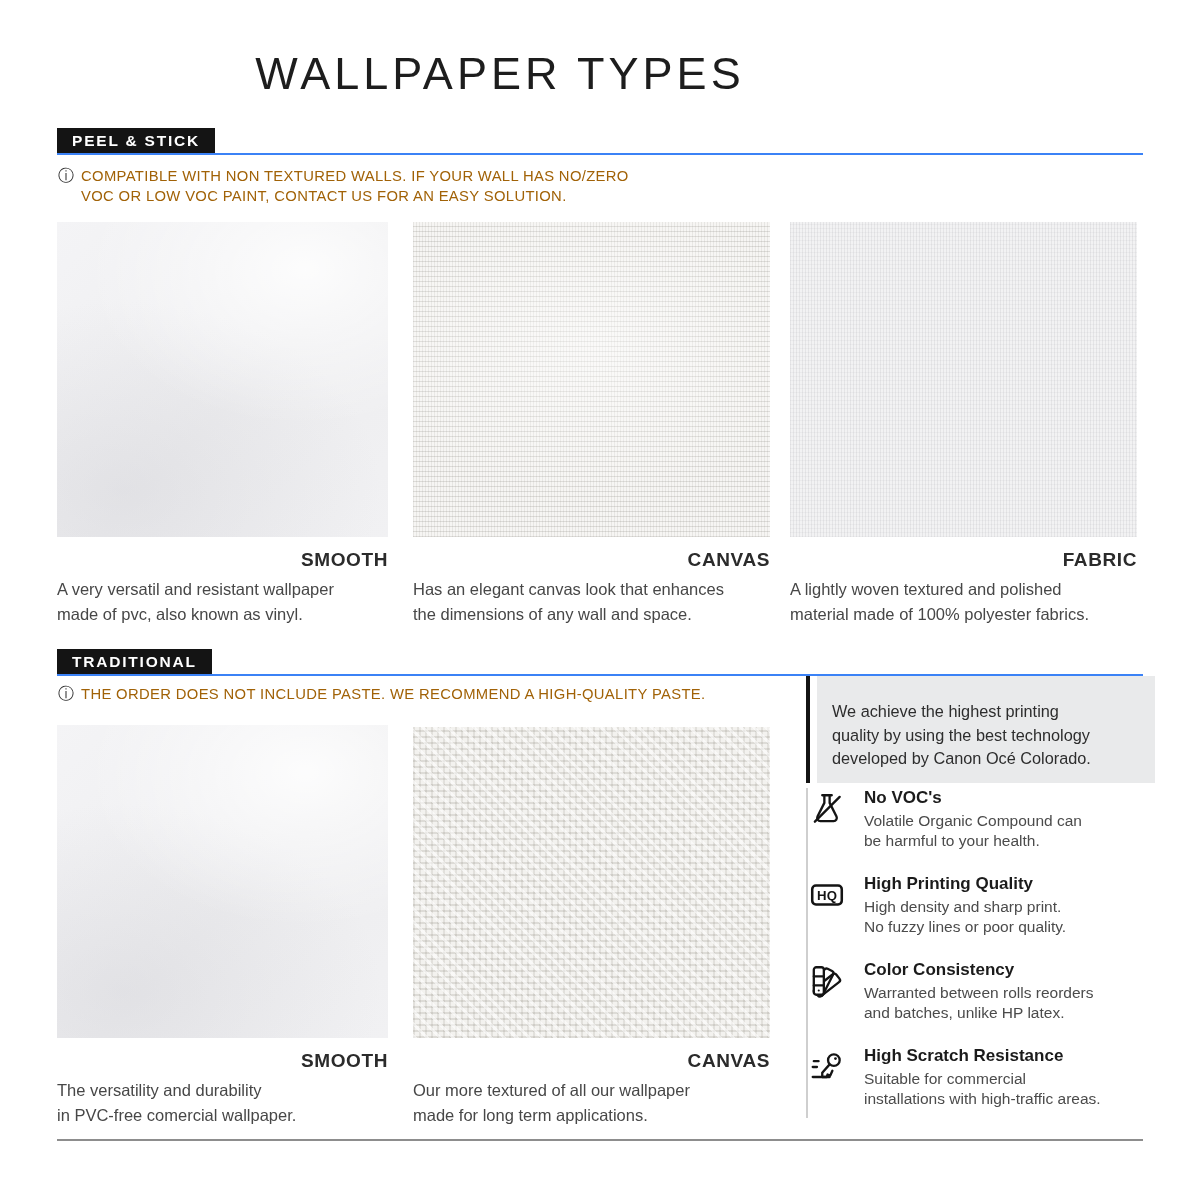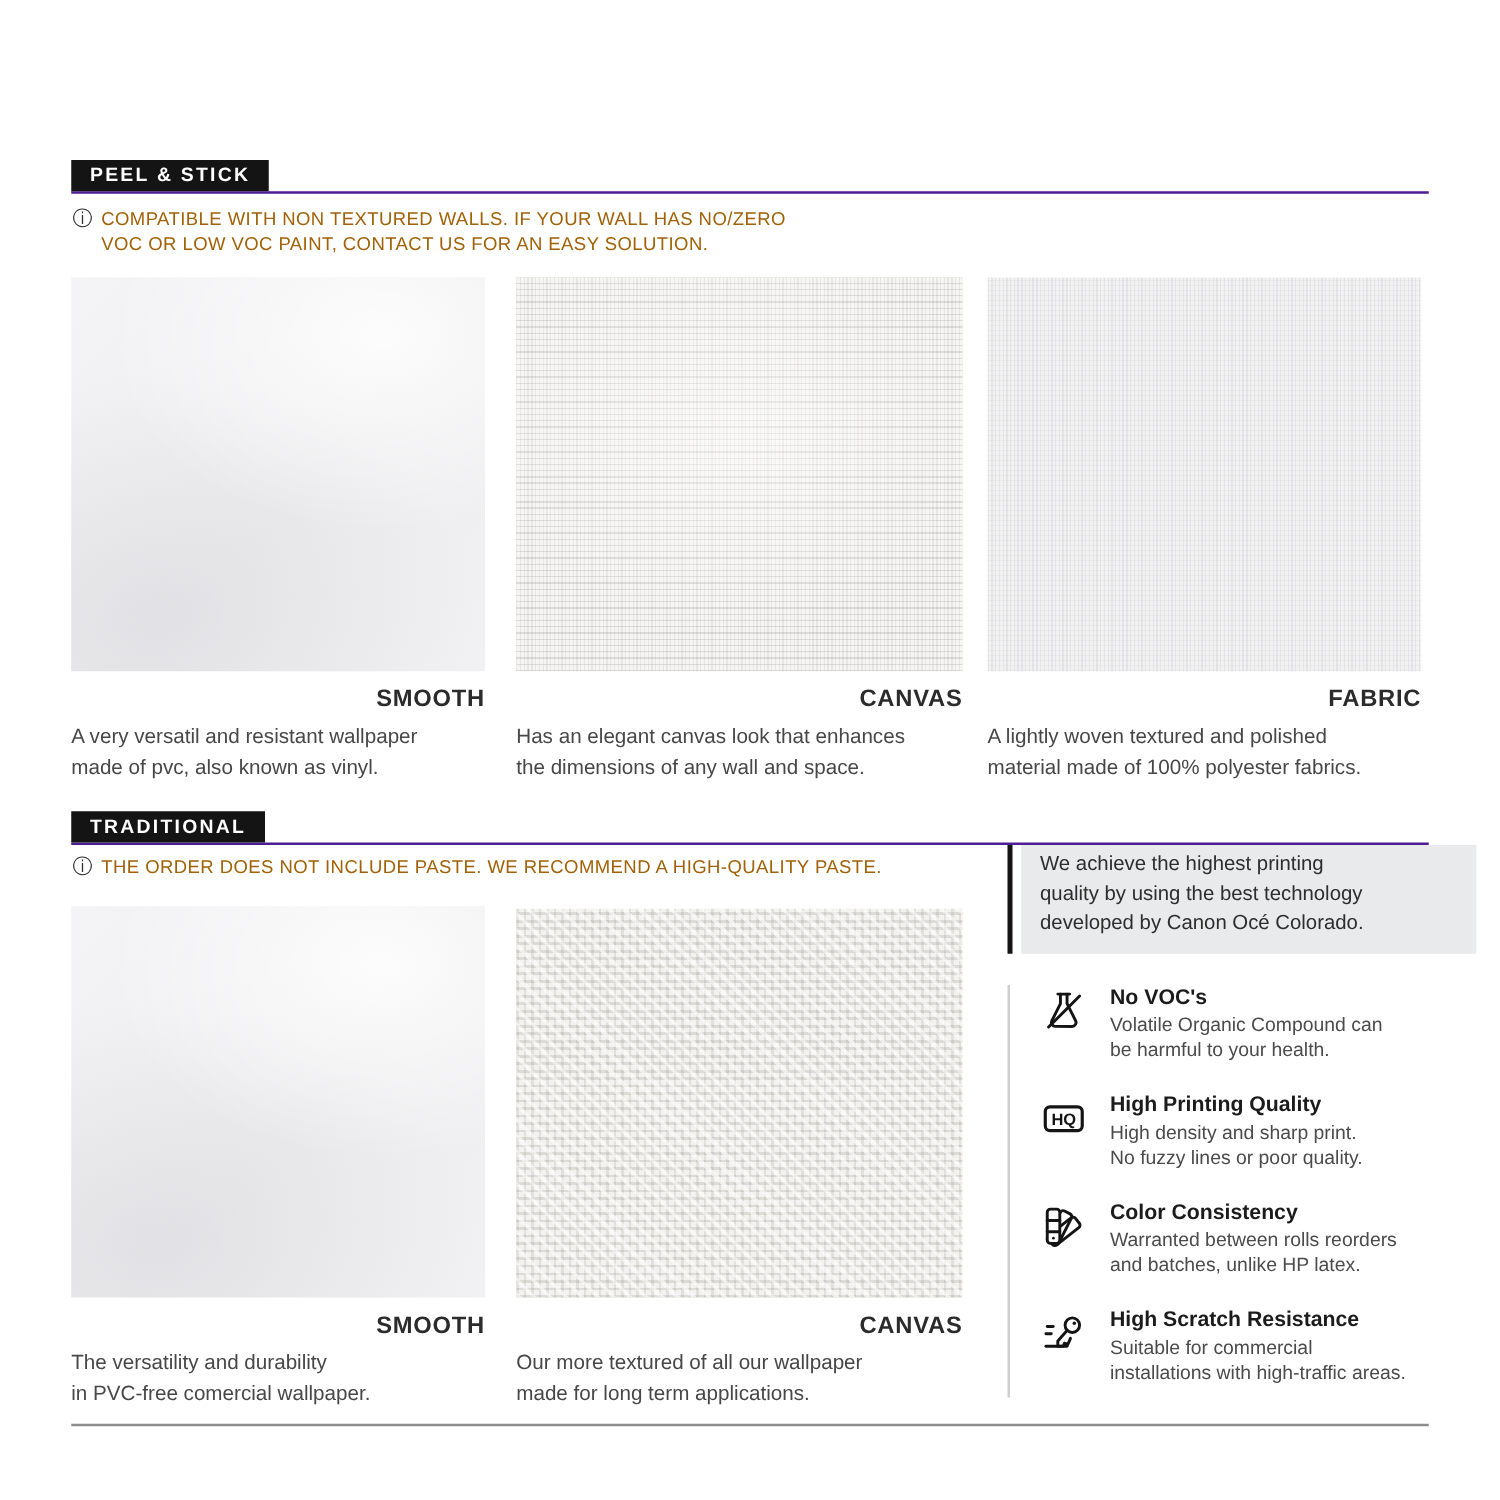--- a/index.html
+++ b/index.html
@@ -7,21 +7,21 @@
   .page{
     position:relative;width:1200px;height:1200px;background:#ffffff;overflow:hidden;
     font-family:"Liberation Sans", sans-serif;color:#222;
   }
   
   .page-title{
     position:absolute;left:57px;top:48px;width:886px;text-align:center;
     font-size:45px;font-weight:500;letter-spacing:4px;color:#1d1d1d;
   }
   
-  .section-header{position:absolute;left:57px;width:1086px;border-bottom:2px solid #4c1d95;line-height:0;}
+  .section-header{position:absolute;left:57px;width:1086px;border-bottom:2px solid #3b82f6;line-height:0;}
   .section-tag{
     display:inline-block;background:#141414;color:#ffffff;
     font-size:15.5px;font-weight:700;letter-spacing:1.8px;
     padding:6px 15px 5px 15px;line-height:14px;
   }
   .hdr-peel{top:128px;}
   .hdr-trad{top:649px;}
   
   .note{position:absolute;left:58px;display:flex;gap:7px;color:#3a3a3a;}
   .note .info-glyph{font-size:16px;line-height:19px;color:#2e2e2e;}
@@ -70,42 +70,43 @@
     background-color:#f3f2ef;
     background-image:
       repeating-linear-gradient(45deg, rgba(255,255,255,.55) 0 3px, rgba(0,0,0,0) 3px 9px),
       repeating-linear-gradient(0deg, rgba(122,117,105,.18) 0 2px, rgba(0,0,0,0) 2px 6px),
       repeating-linear-gradient(90deg, rgba(122,117,105,.14) 0 2px, rgba(0,0,0,0) 2px 6px);
   }
   
   .callout{position:absolute;left:806px;top:676px;display:flex;align-items:stretch;}
   .callout-bar{width:4px;background:#141414;}
   .callout-box{
-    margin-left:7px;width:364px;background:#e9eaeb;
-    padding:4px 16px 12px 15px;
+    margin-left:7px;width:338px;background:#e9eaeb;
+    padding:24px 16px 12px 15px;
   }
   .callout-text{font-size:16.3px;color:#2d2d2d;line-height:1.45;white-space:pre-line;}
   .features{
     position:absolute;left:806px;top:788px;width:340px;min-height:330px;
-    border-left:2px solid #cfcfcf;padding-left:24px;
+    border-left:2px solid #cfcfcf;
     display:flex;flex-direction:column;gap:22px;
   }
   .feature{display:flex;gap:18px;}
   .feature-icon{width:38px;height:38px;flex:0 0 38px;margin-top:2px;}
   .feature-icon svg{width:38px;height:38px;display:block;}
   .feature-title{font-size:17px;font-weight:700;color:#1b1b1b;margin-bottom:3px;}
   .feature-desc{font-size:15.5px;color:#4b4b4b;line-height:1.32;white-space:pre-line;}
   
   .bottom-rule{position:absolute;left:57px;top:1139px;width:1086px;border-top:2px solid #8d8d8d;}
 </style>
 </head>
 <body>
 
 <div class="page">
 
+  <div class="page-title">WALLPAPER TYPES</div>
 
   <div class="section-header hdr-peel">
     <span class="section-tag">PEEL &amp; STICK</span>
   </div>
   <div class="note note-peel">
     <span class="info-glyph">ⓘ</span>
     <span class="note-text">COMPATIBLE WITH NON TEXTURED WALLS. IF YOUR WALL HAS NO/ZERO
 VOC OR LOW VOC PAINT, CONTACT US FOR AN EASY SOLUTION.</span>
   </div>
 

